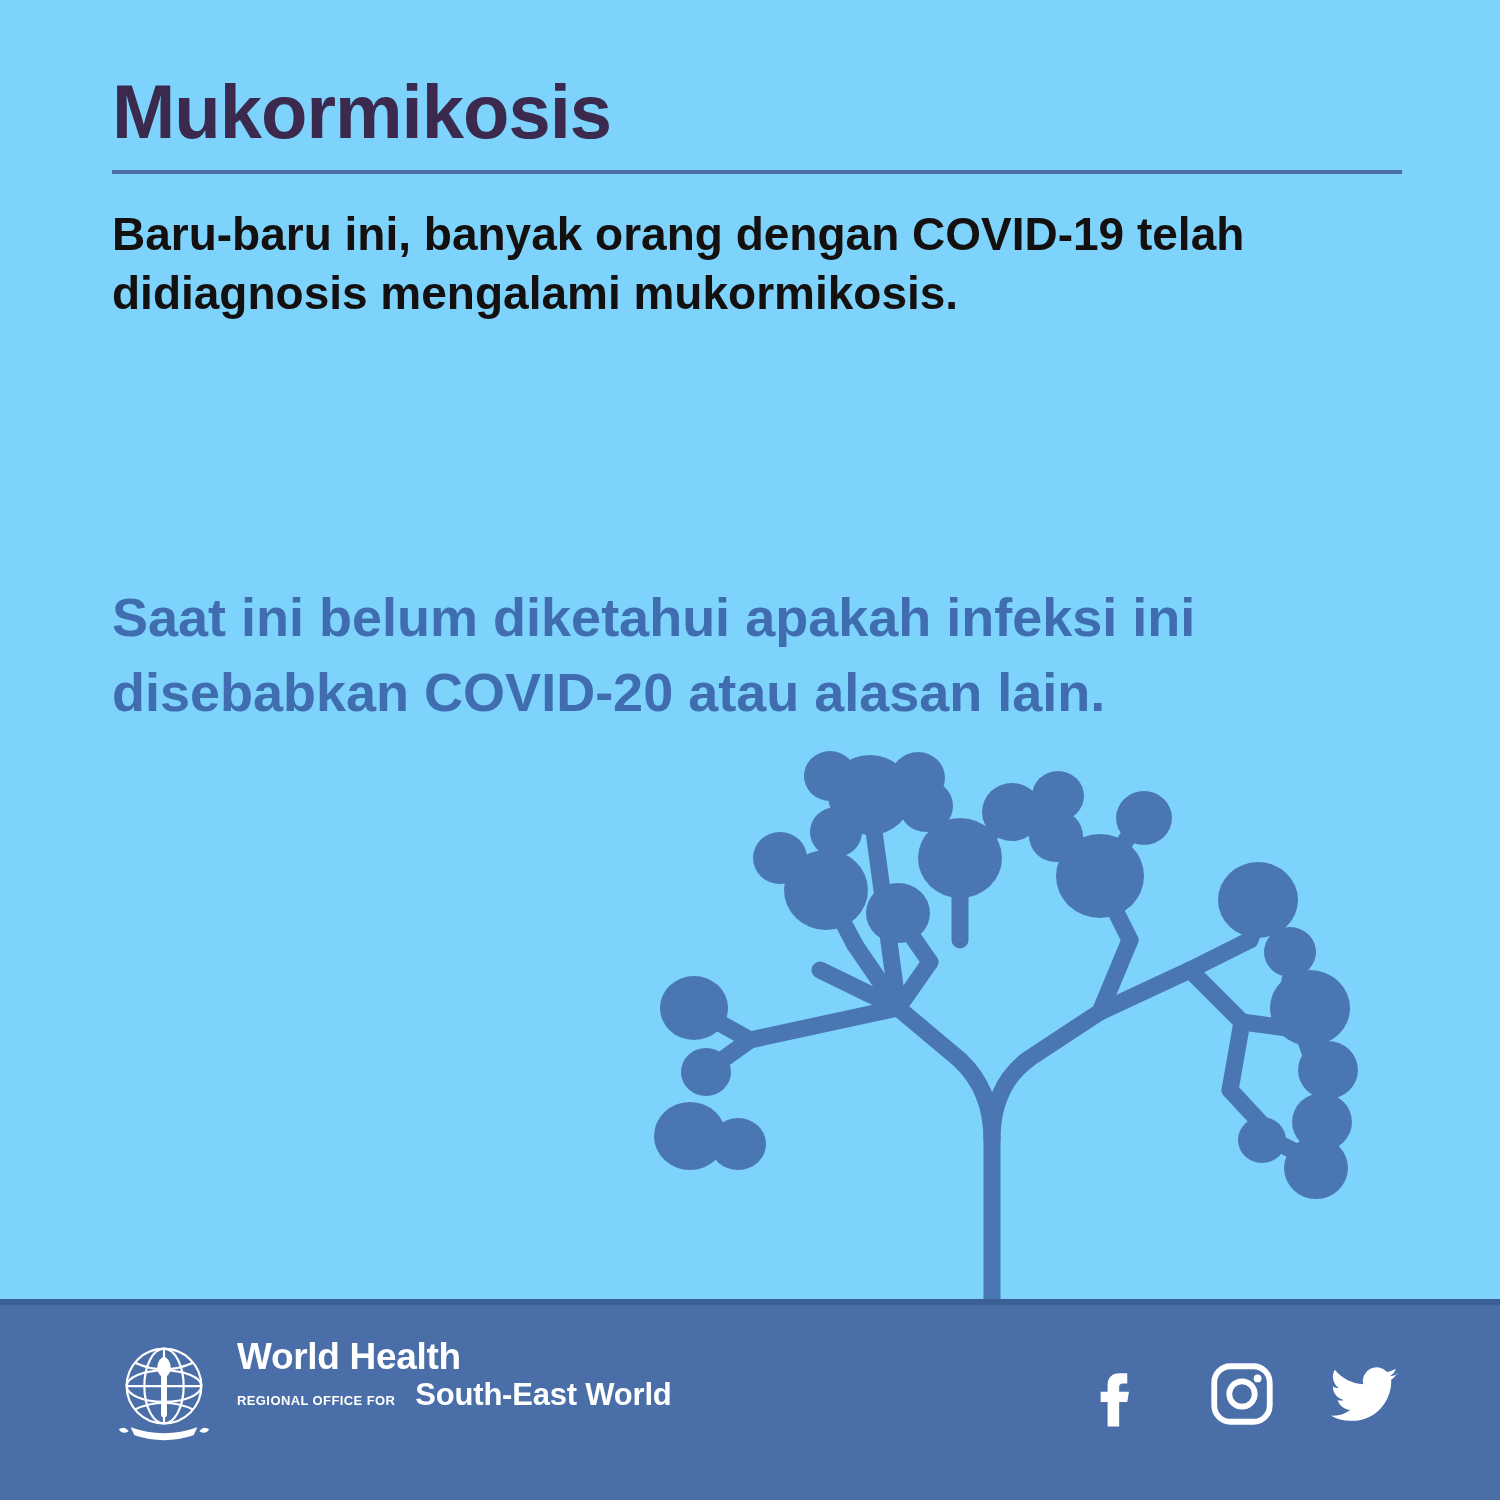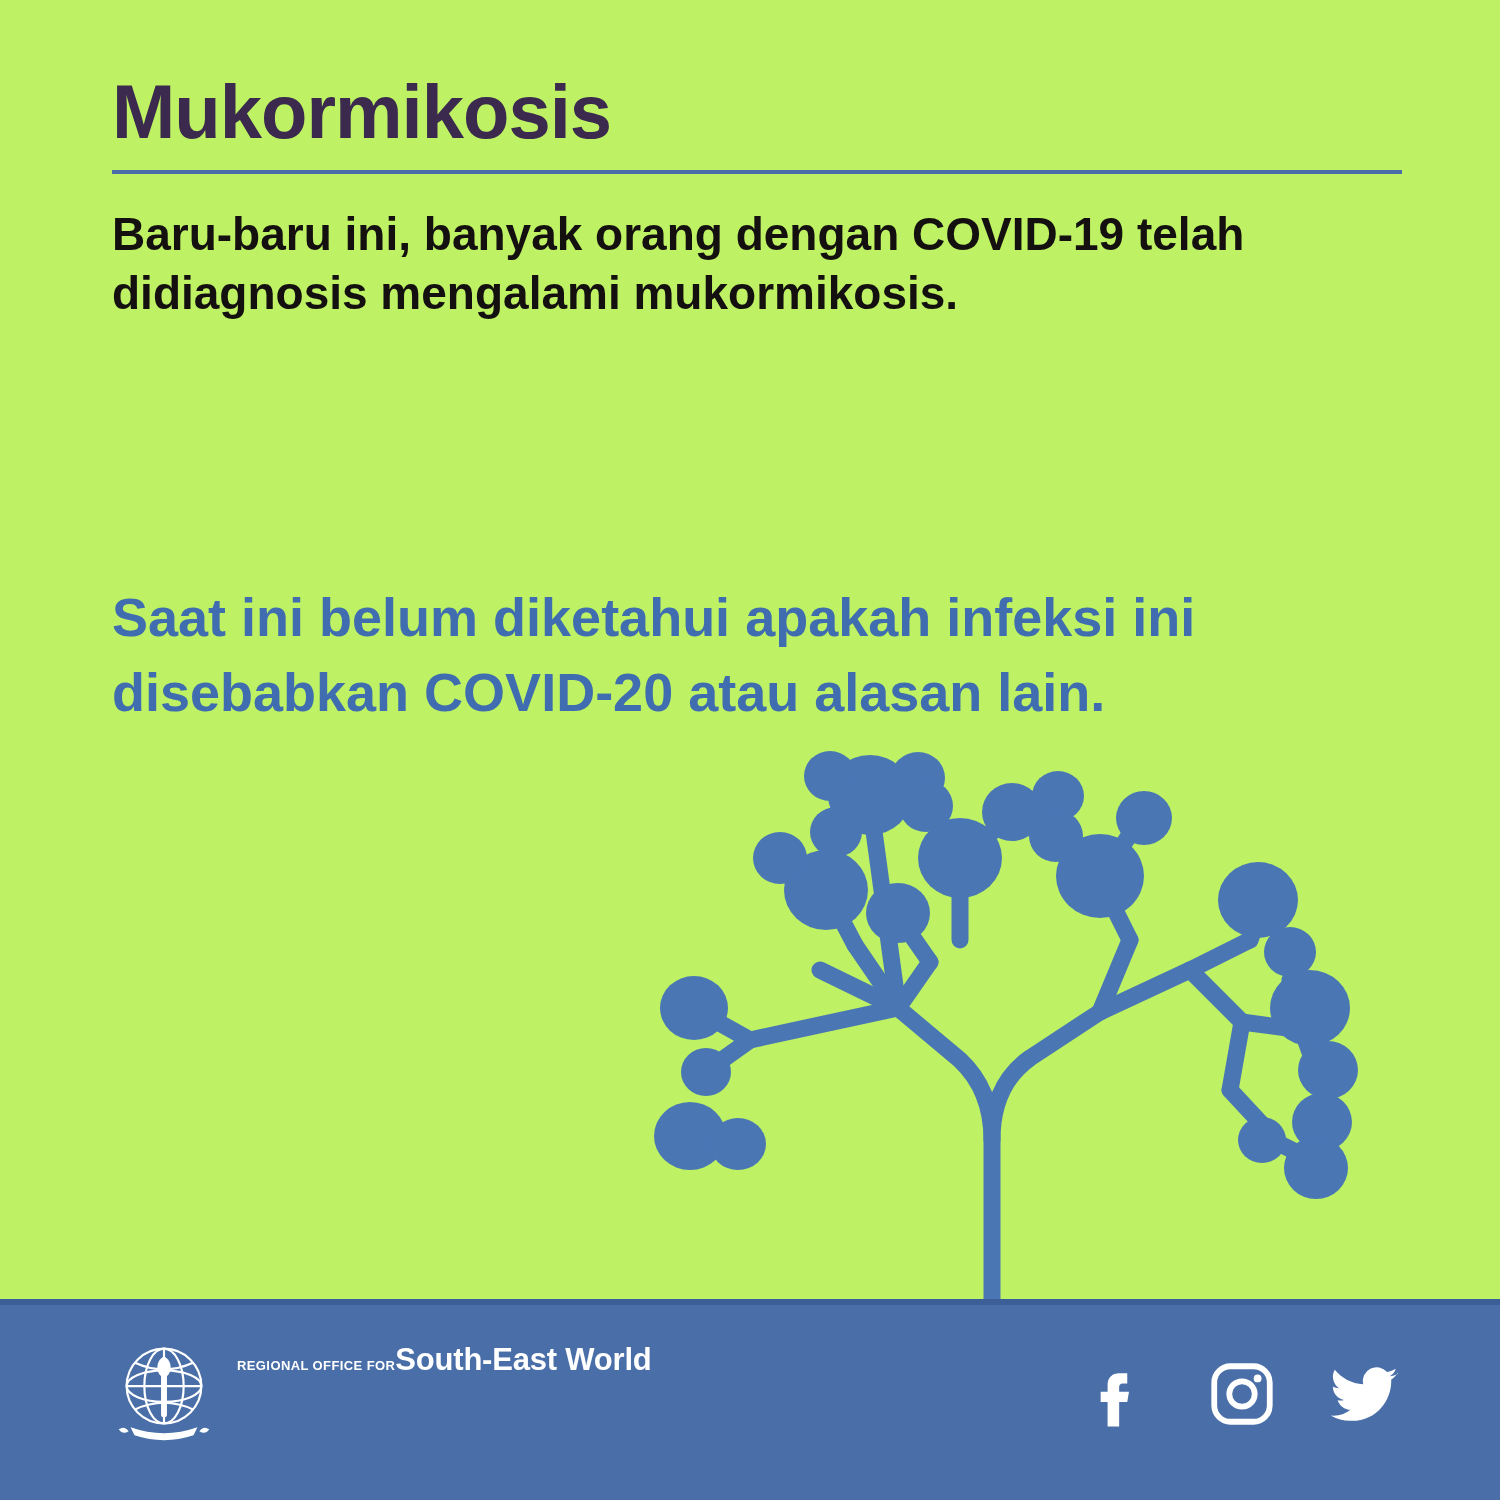--- a/index.html
+++ b/index.html
@@ -10,21 +10,21 @@
     width: 1500px;
     height: 1500px;
     font-family: "Liberation Sans", sans-serif;
     background: #d5d798;
     overflow: hidden;
   }
   .poster {
     position: relative;
     width: 1500px;
     height: 1500px;
-    background: #bef264;
+    background: #7dd3fc;
     box-sizing: border-box;
     overflow: hidden;
   }
 
   
   .title-block {
     position: absolute;
     left: 112px;
     top: 72px;
     width: 1290px;
@@ -106,22 +106,21 @@
   }
   .who-line1, .who-line2 {
     font-size: 37px;
     font-weight: bold;
     line-height: 1.07;
     letter-spacing: -0.3px;
   }
   .who-region-row {
     display: flex;
     align-items: baseline;
-    gap: 0;
-    margin-top: 5px;
+    gap: 20px;
   }
   .who-region-small {
     font-size: 13px;
     font-weight: bold;
     letter-spacing: 0.4px;
     white-space: nowrap;
   }
   .who-region-big {
     font-size: 31px;
     font-weight: bold;
@@ -246,20 +245,21 @@
         </g>
         <g fill="#ffffff">
           <rect x="57" y="30" width="6" height="58" rx="3"></rect>
           <path d="M60 26 c-9 4 -9 18 0 22 c9 -4 9 -18 0 -22 z"></path>
           <path d="M26 98 q34 12 68 0 l-4 8 q-30 10 -60 0 z"></path>
           <path d="M14 100 q6 -4 10 2 q-6 4 -10 -2z"></path>
           <path d="M106 100 q-6 -4 -10 2 q6 4 10 -2z"></path>
         </g>
       </svg>
       <div class="who-wordmark">
+        <div class="who-line1">World Health</div>
         <div class="who-region-row">
           <span class="who-region-small">REGIONAL OFFICE FOR</span>
           <span class="who-region-big">South-East World</span>
         </div>
       </div>
     </div>
 
     <div class="social">
       <span class="social-icon">
         <svg viewBox="0 0 64 64" width="74" height="74" aria-hidden="true">

